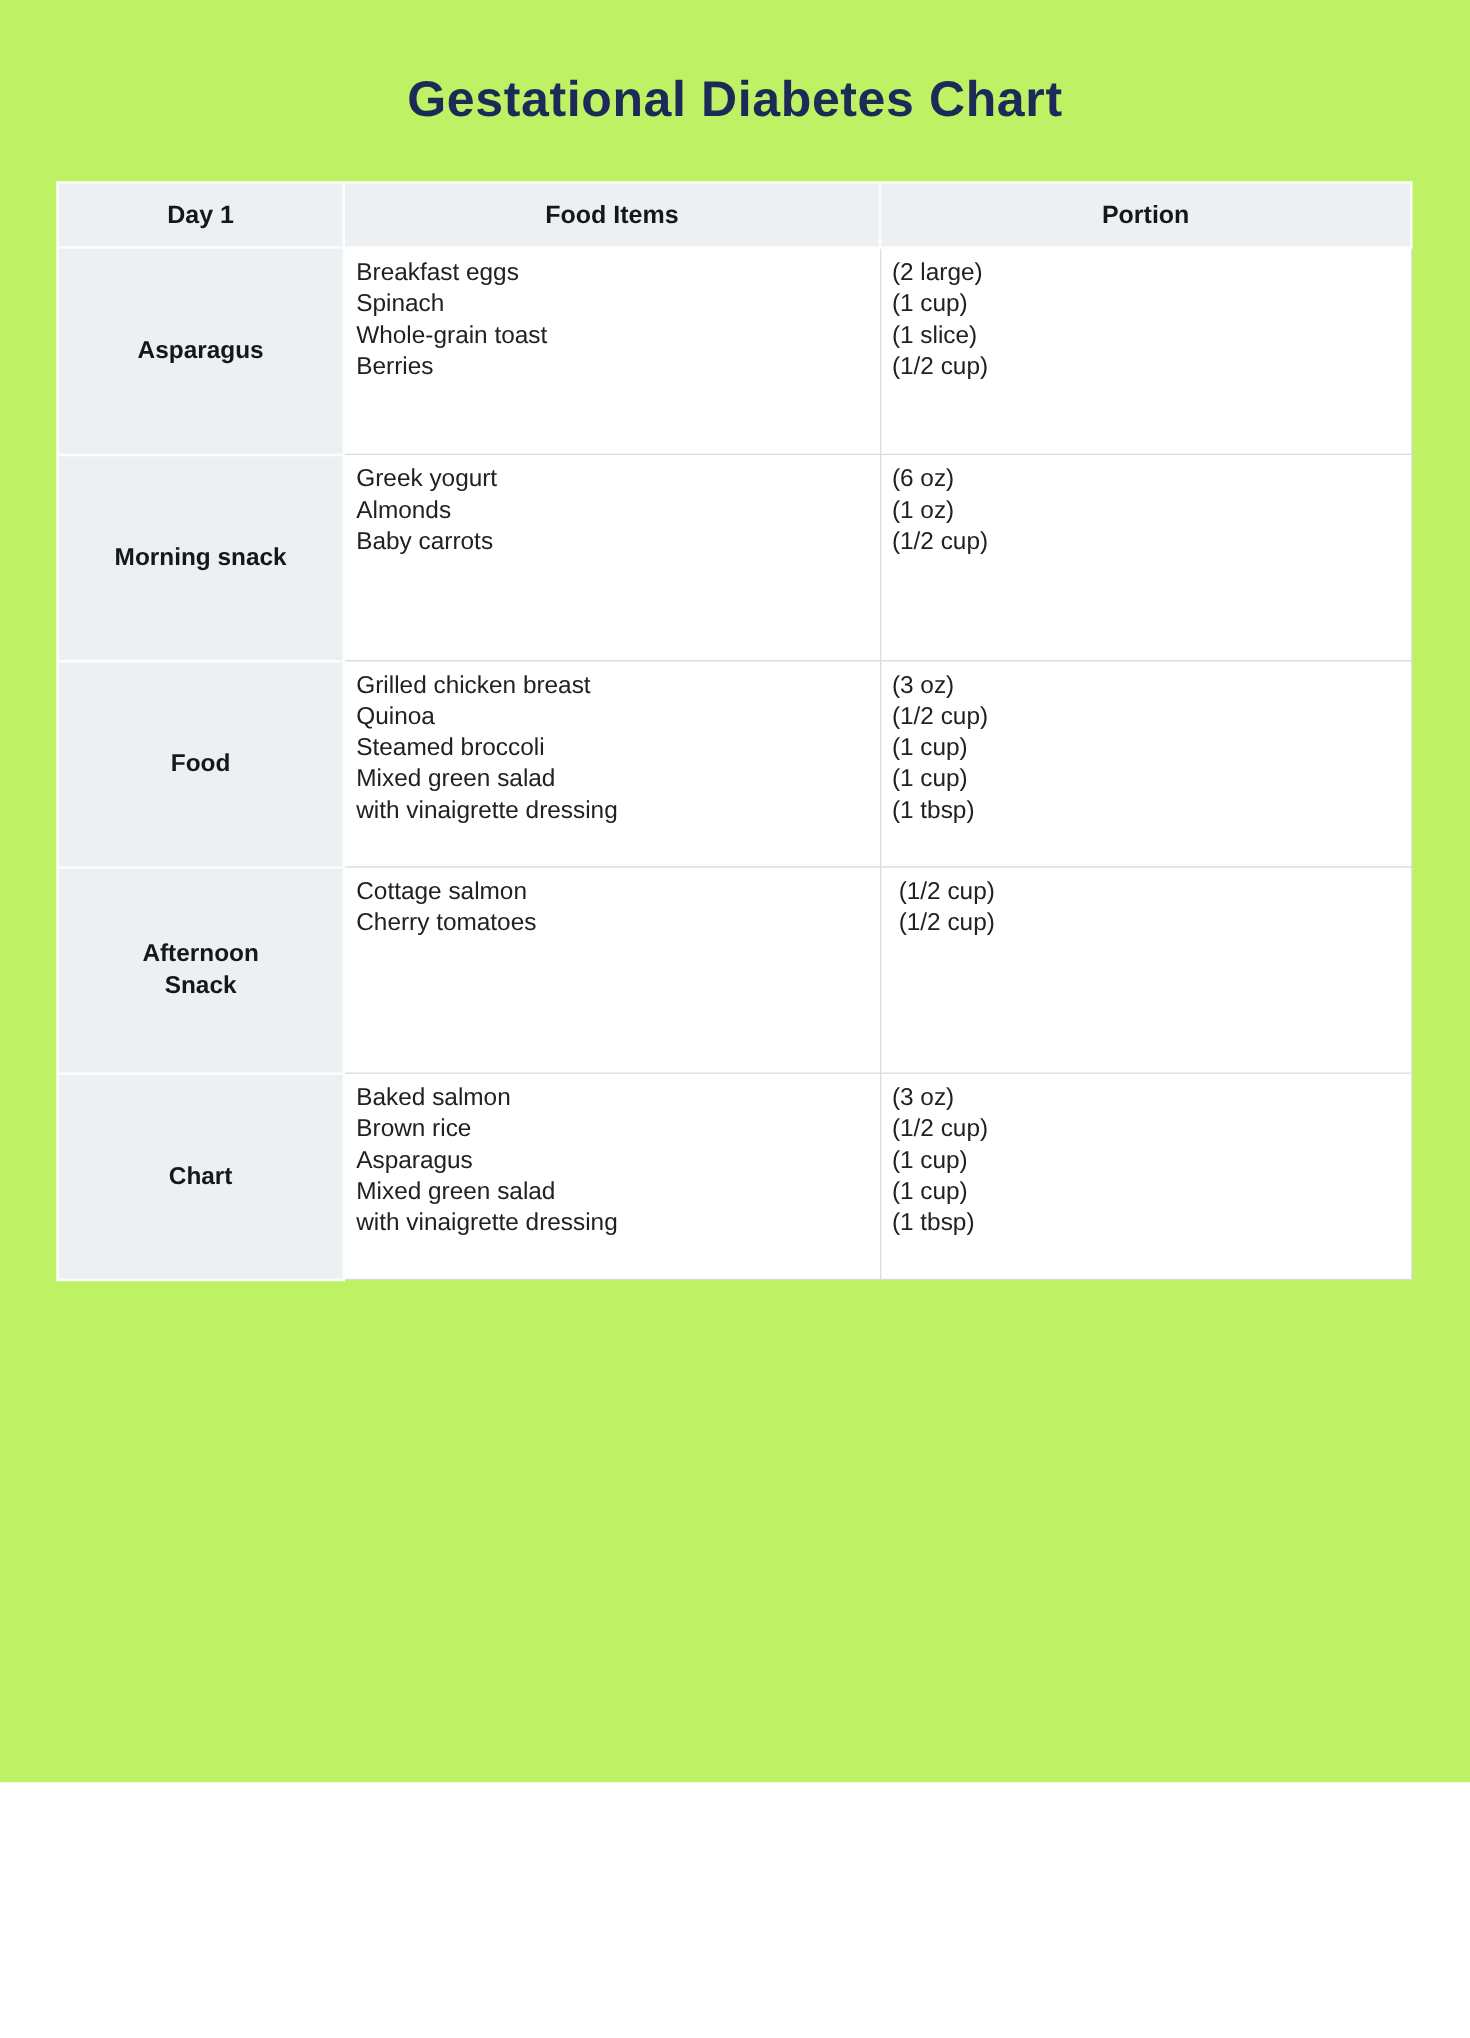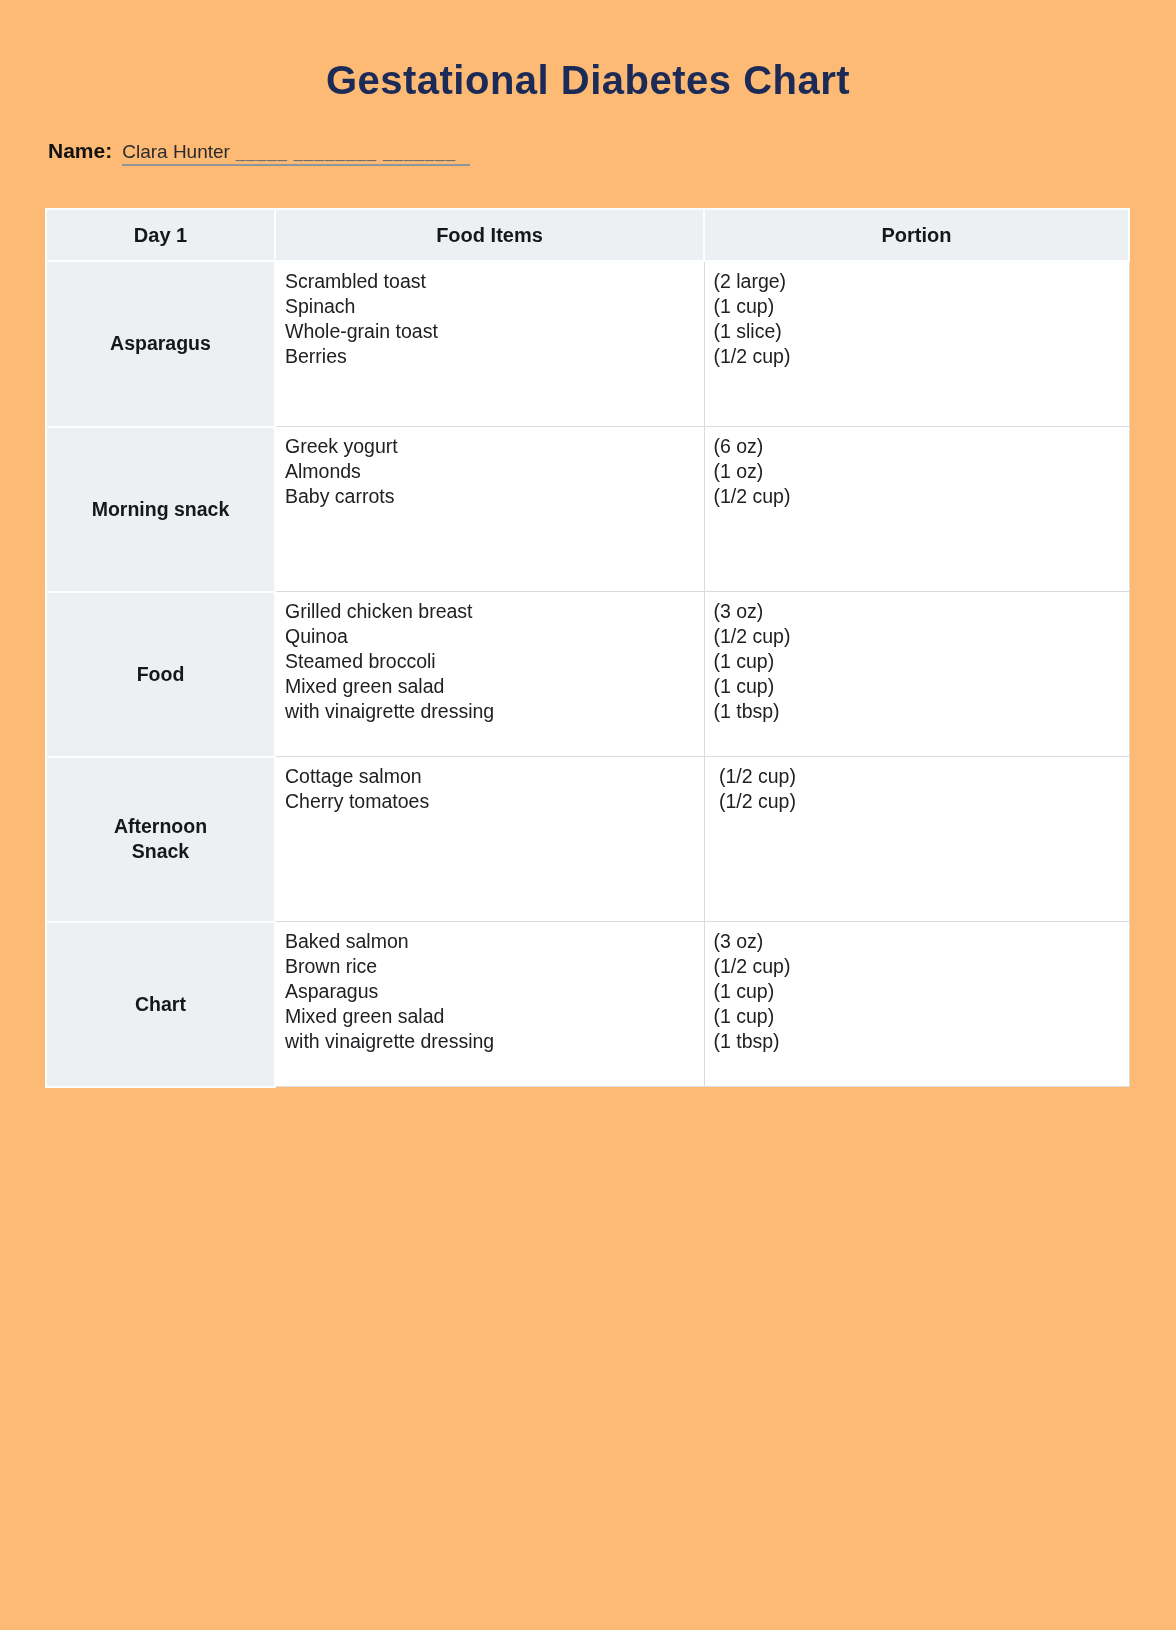--- a/index.html
+++ b/index.html
@@ -5,22 +5,22 @@
   html, body {
     margin: 0;
     padding: 0;
     background: #ffffff;
     font-family: "Liberation Sans", sans-serif;
     color: #1f2023;
   }
   .page {
     position: relative;
     width: 1176px;
-    height: 1630px;
-    background: #fdba74;
+    height: 1426px;
+    background: #bef264;
     overflow: hidden;
   }
   .doc-title {
     margin: 0;
     padding-top: 58px;
     text-align: center;
     font-size: 40px;
     font-weight: bold;
     letter-spacing: 0.5px;
     color: #1c2a57;
@@ -93,41 +93,38 @@
     color: #202124;
   }
 </style>
 </head>
 <body>
 
 <div class="page">
 
   <h1 class="doc-title">Gestational Diabetes Chart</h1>
 
-  <div class="name-row">
-    <span class="name-label">Name:</span><span class="name-value"><span>Clara Hunter</span><span class="blank-line"> _____ ________ _______</span></span>
-  </div>
 
   <table class="meal-plan">
     <colgroup>
       <col class="c-day">
         <col class="c-items">
         <col class="c-portion">
     </colgroup>
     <thead>
       <tr>
         <th>Day 1</th>
         <th>Food Items</th>
         <th>Portion</th>
       </tr>
     </thead>
     <tbody>
       <tr>
         <td class="meal-cell">Asparagus</td>
-        <td class="items-cell">Scrambled toast
+        <td class="items-cell">Breakfast eggs
 Spinach
 Whole-grain toast
 Berries</td>
         <td class="portion-cell">(2 large)
 (1 cup)
 (1 slice)
 (1/2 cup)</td>
       </tr>
       <tr>
         <td class="meal-cell">Morning snack</td>

